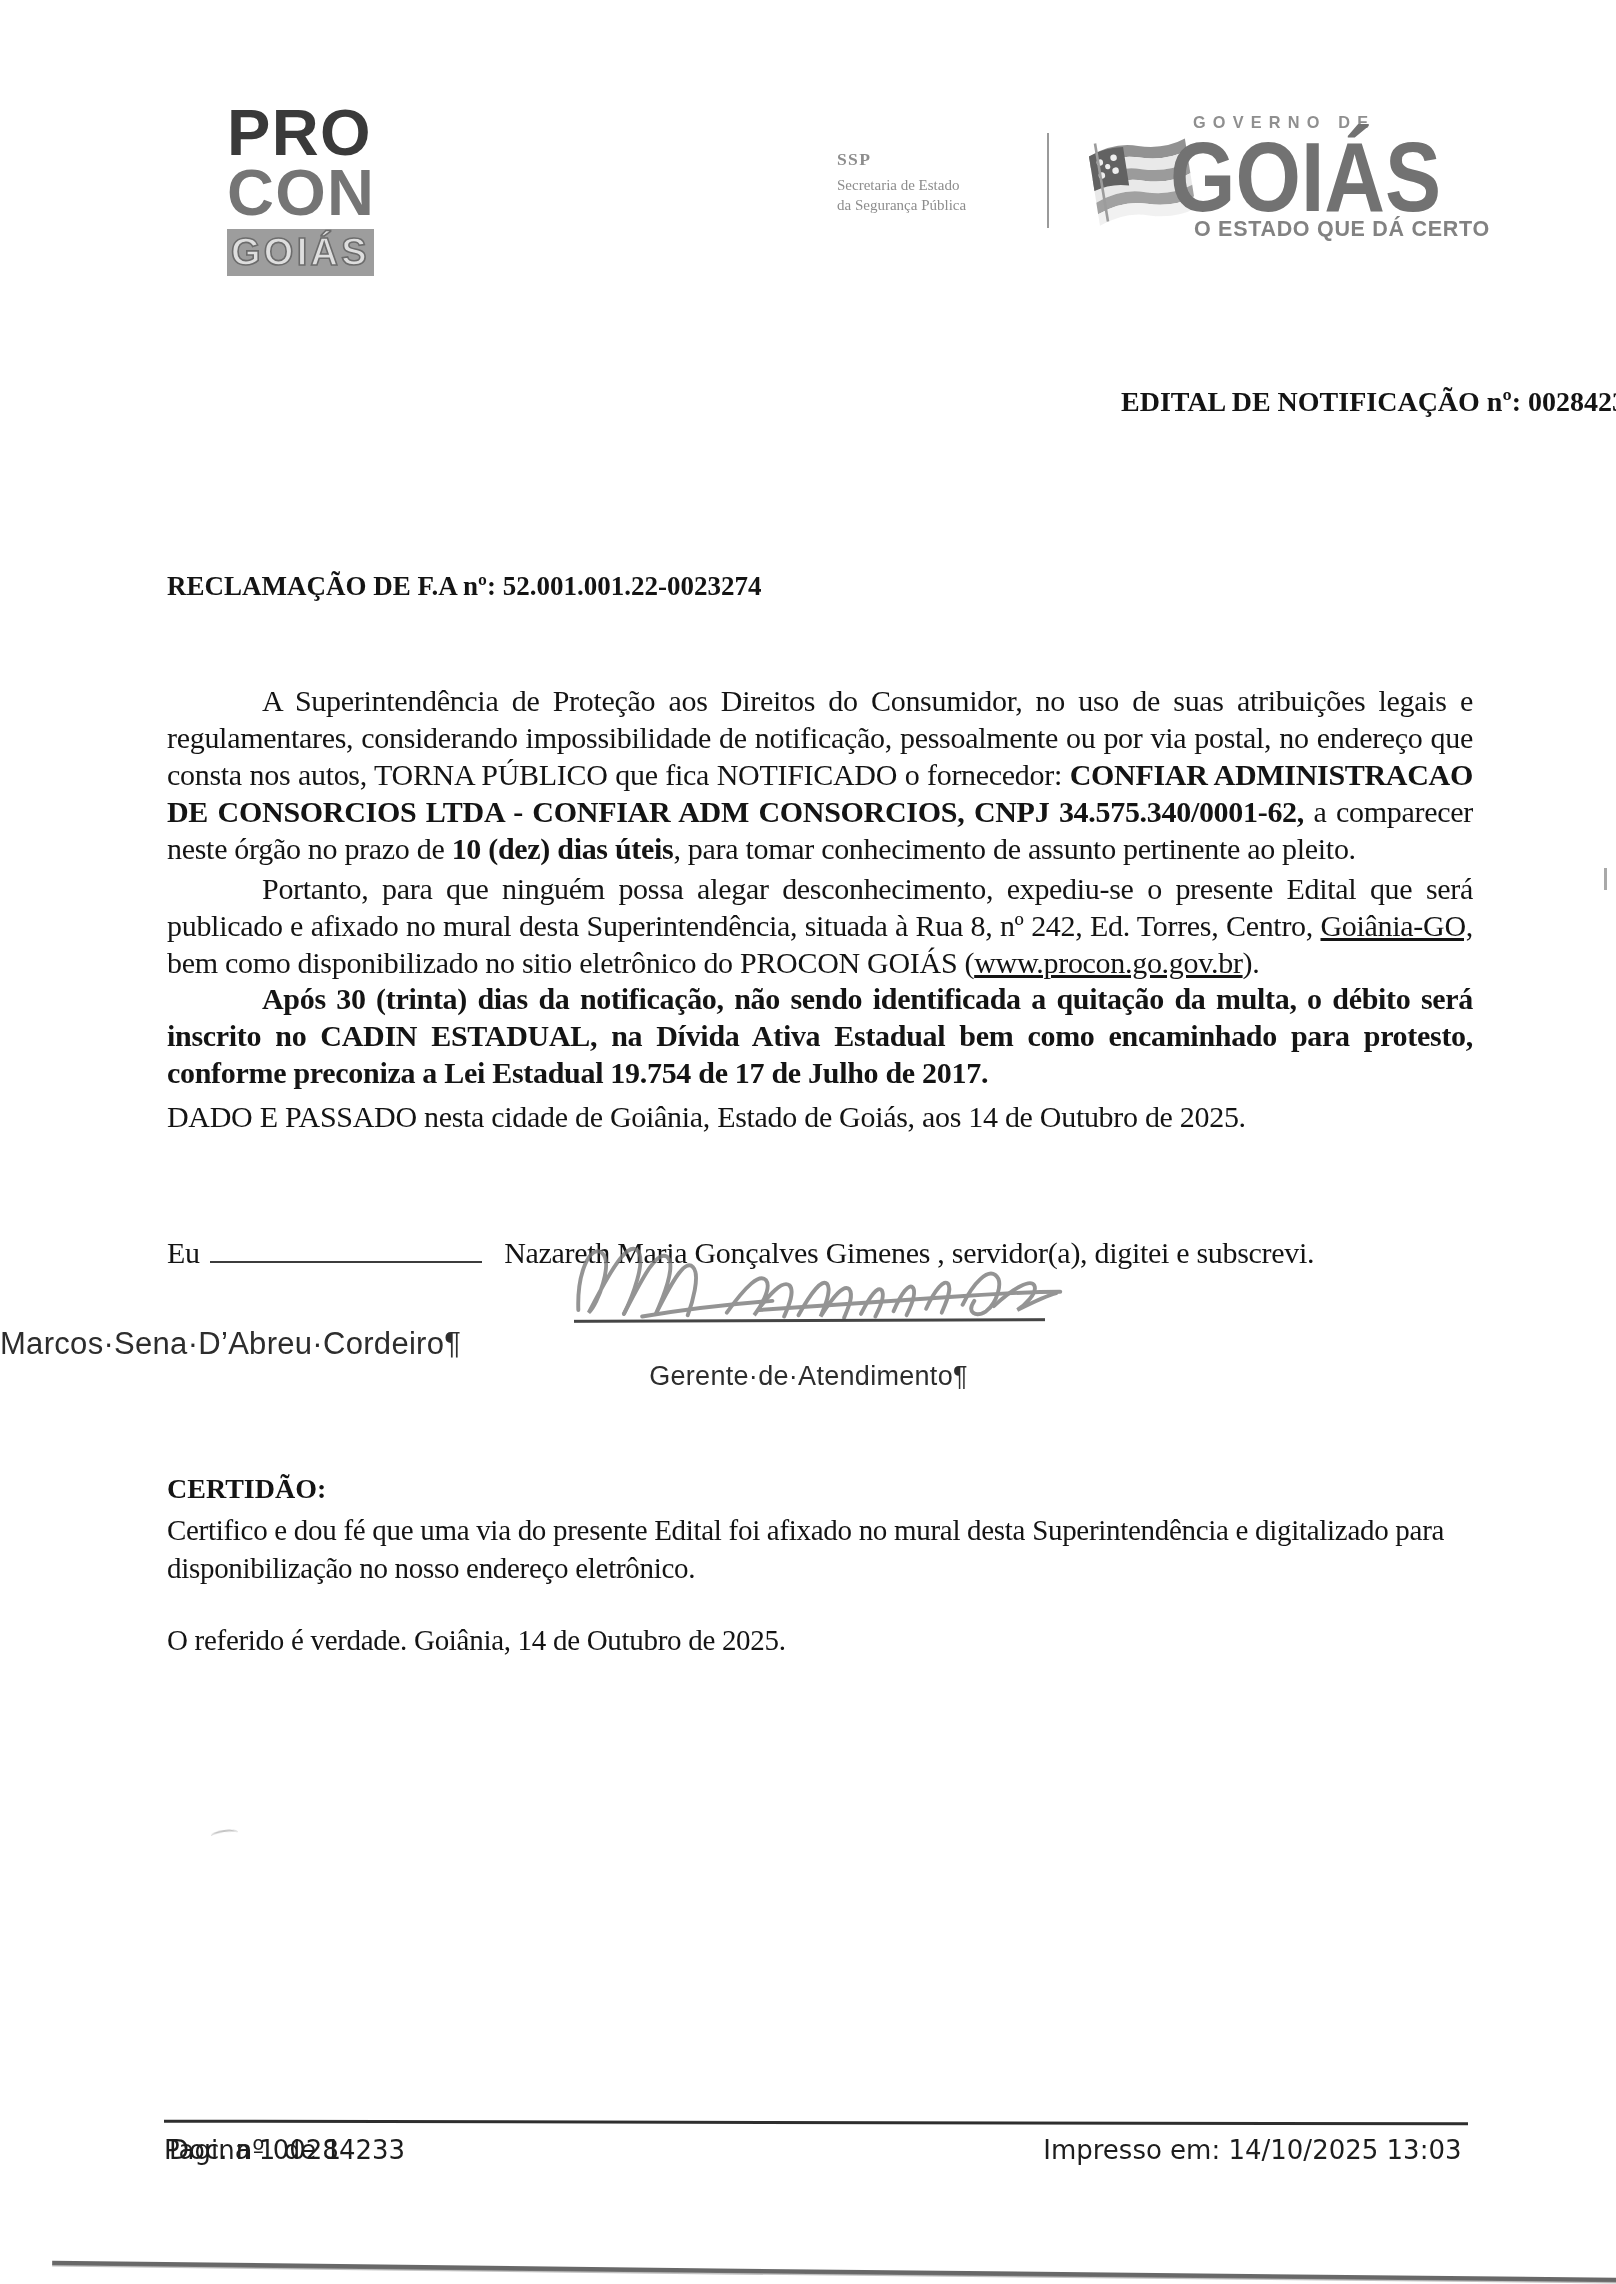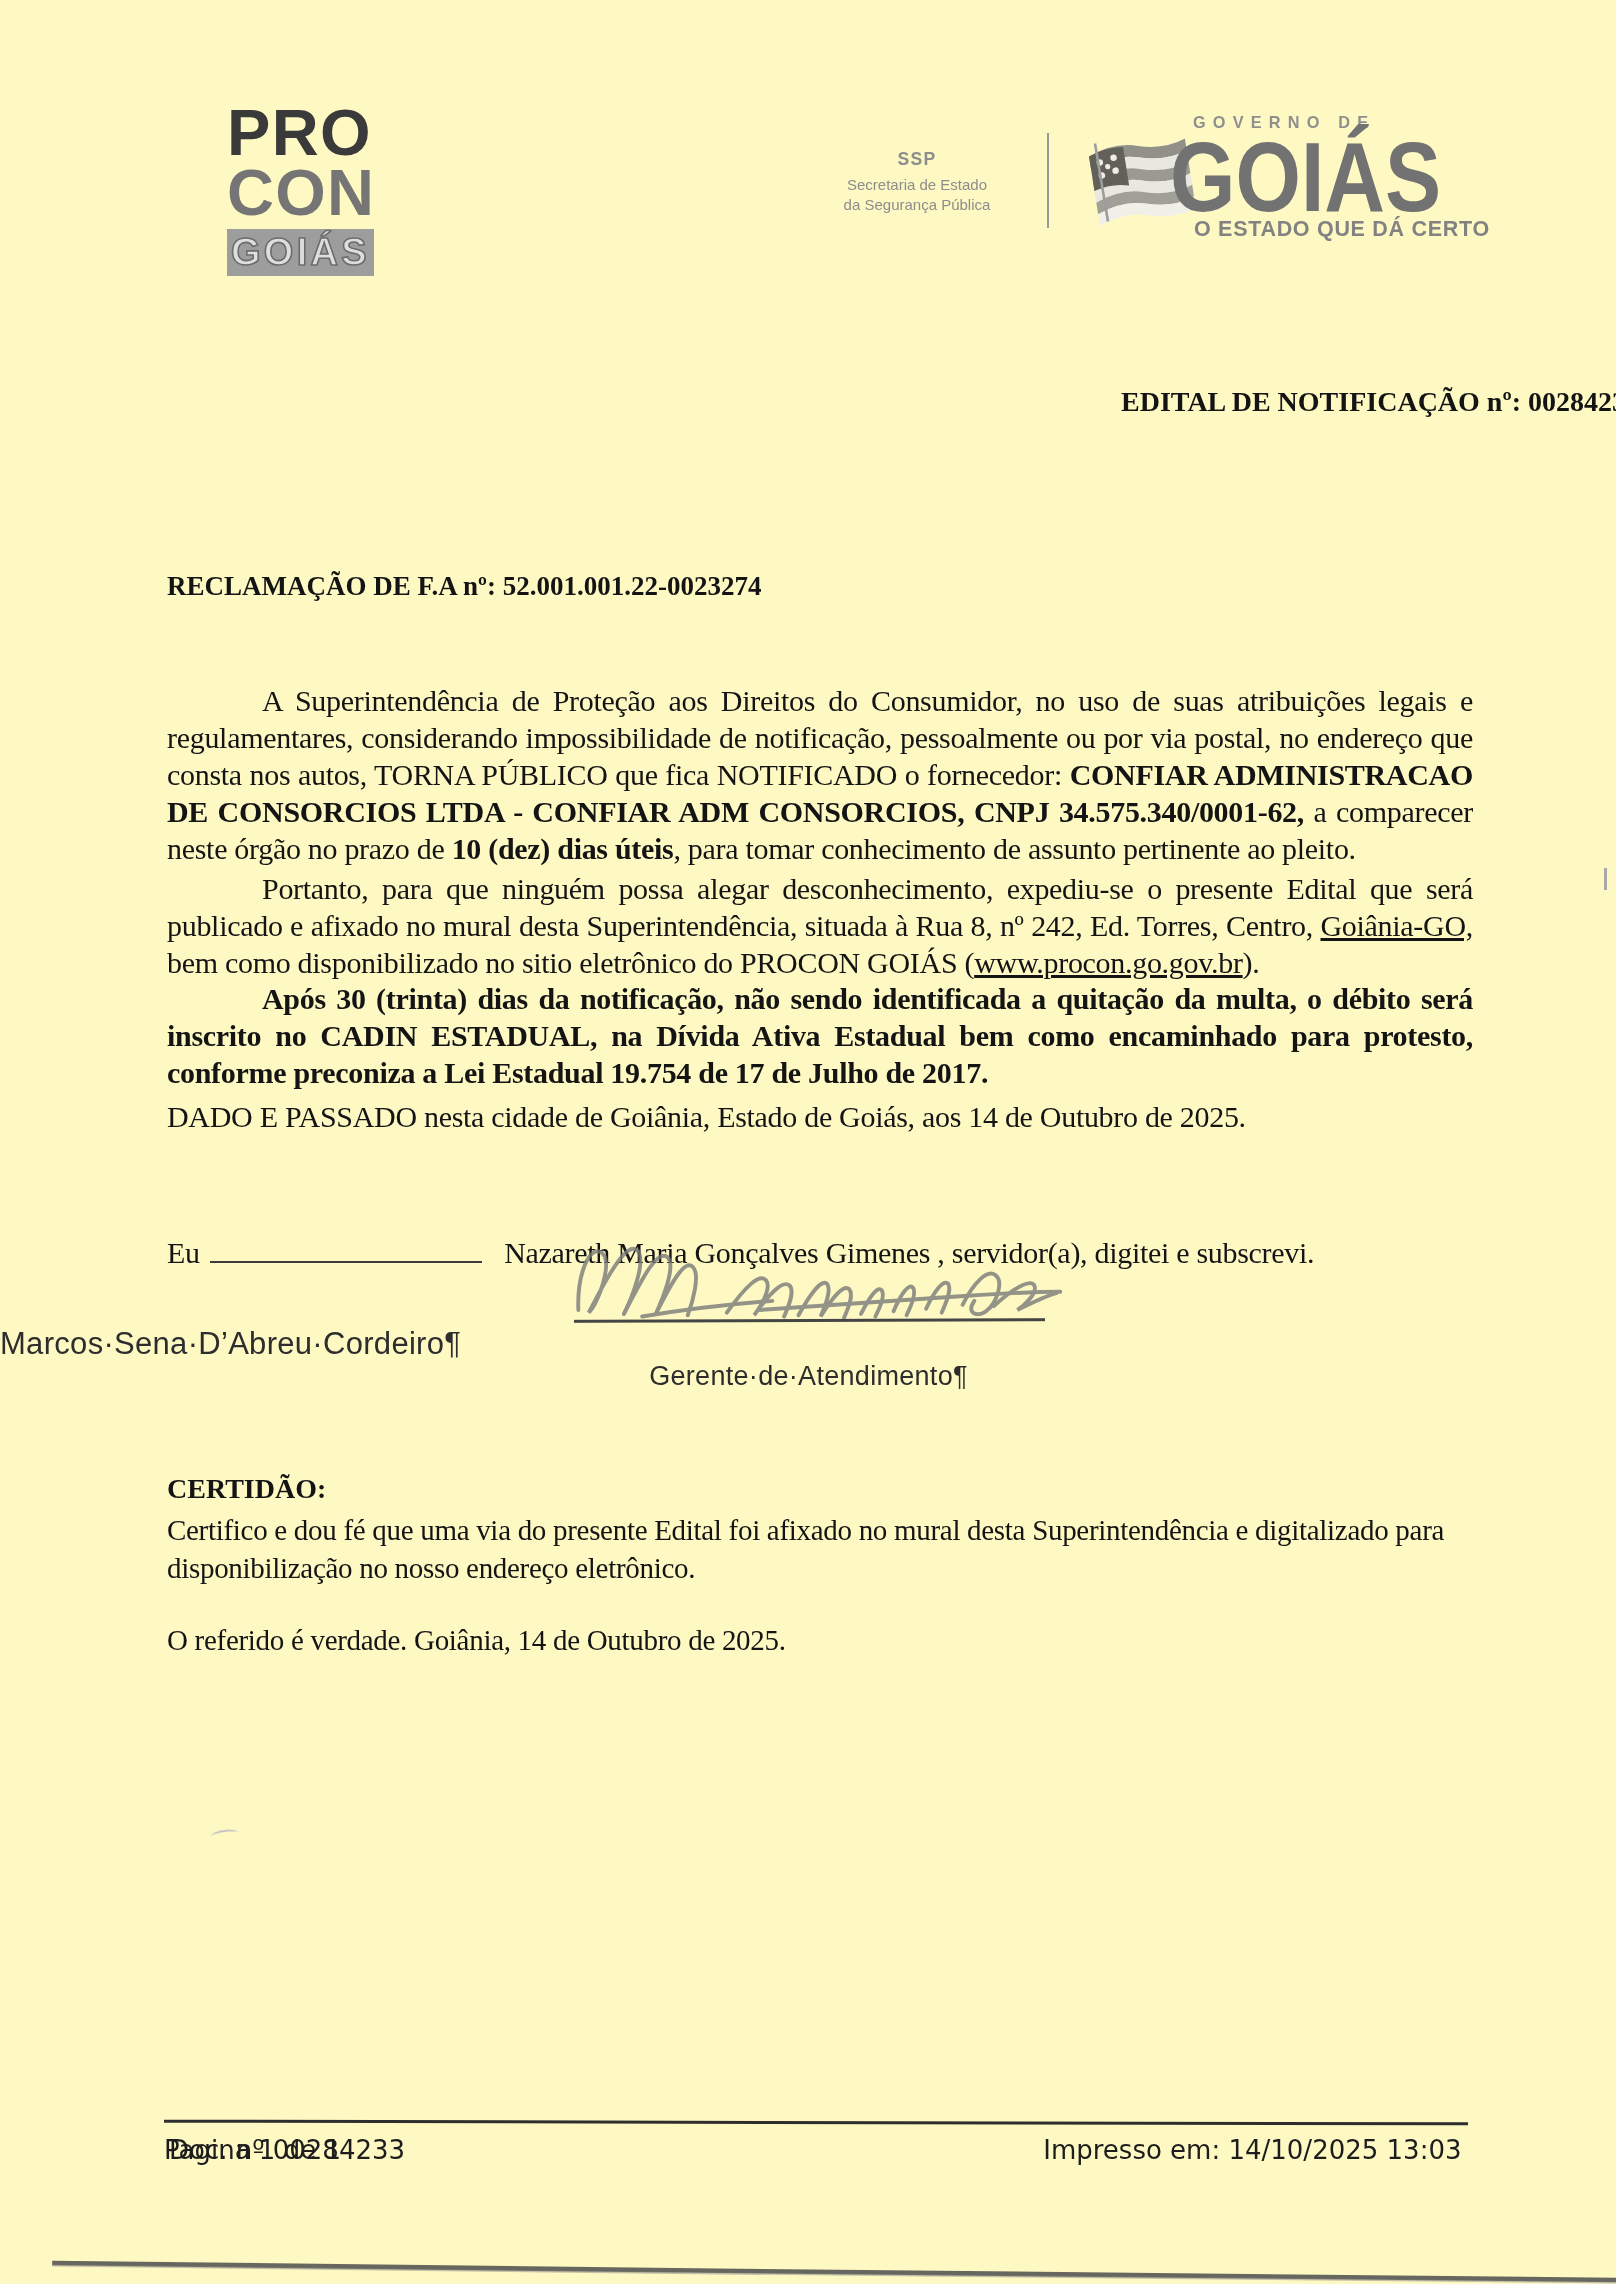--- a/index.html
+++ b/index.html
@@ -1,28 +1,28 @@
 <!DOCTYPE html>
 <html lang="pt" style="font-size:10.4px"><head>
 <meta charset="utf-8">
 <style>
   html,body{margin:0;padding:0;background:#e8e8e6;}
   .page{
-    position:relative;width:1617px;height:2284px;background:#fef9c3;
+    position:relative;width:1617px;height:2284px;background:#ffffff;
     font-family:"Liberation Serif", serif;color:#141414;overflow:hidden;
   }
   
   .procon-logo{position:absolute;left:227px;top:103px;width:163px;filter:blur(0.3px);}
   .procon-pro{font-family:"Liberation Sans",sans-serif;font-weight:900;font-size:65px;line-height:.92;color:#3a3a3a;letter-spacing:1.3px;}
   .procon-con{font-family:"Liberation Sans",sans-serif;font-weight:900;font-size:65px;line-height:.92;color:#757575;letter-spacing:1.3px;}
   .procon-goias{margin-top:6.5px;background:#9d9d9d;color:#dedede;-webkit-text-stroke:1.6px #6c6c6c;
     font-family:"Liberation Sans",sans-serif;font-weight:900;font-size:38px;line-height:1.1;
     text-align:center;letter-spacing:3.3px;padding:2.6px 3.9px;width:147px;box-sizing:border-box;}
-  .ssp-block{position:absolute;left:819px;top:149px;width:196px;text-align:center;
-    font-family:Liberation Sans, sans-serif;color:#8d8d8d;filter:blur(0.4px);}
+  .ssp-block{position:absolute;left:837px;top:149px;width:196px;text-align:left;
+    font-family:Liberation Serif, serif;color:#8d8d8d;filter:blur(0.4px);}
   .ssp-acronym{font-weight:bold;font-size:17.6px;letter-spacing:1.3px;margin-bottom:5.2px;}
   .ssp-line{font-size:15px;line-height:20px;}
   .header-sep{position:absolute;left:1047px;top:133px;width:2px;height:95px;background:#9a9a9a;filter:blur(0.3px);}
   .gov-logo{position:absolute;left:1077px;top:110px;width:378px;height:137px;filter:blur(0.2px);}
   .gov-kicker{position:absolute;left:116px;top:2.6px;width:261px;font-family:"Liberation Sans",sans-serif;
     font-weight:bold;font-size:16.3px;color:#8f8f8f;letter-spacing:7.2px;white-space:nowrap;}
   .gov-name{position:absolute;left:93px;top:17px;font-family:"Liberation Sans",sans-serif;
     font-weight:900;font-size:99px;line-height:1;color:#727272;transform:scaleX(.85);transform-origin:left top;letter-spacing:0;}
   .gov-slogan{position:absolute;left:117px;top:107px;font-family:"Liberation Sans",sans-serif;
     font-weight:bold;font-size:21.5px;color:#828282;letter-spacing:0.7px;white-space:nowrap;}

